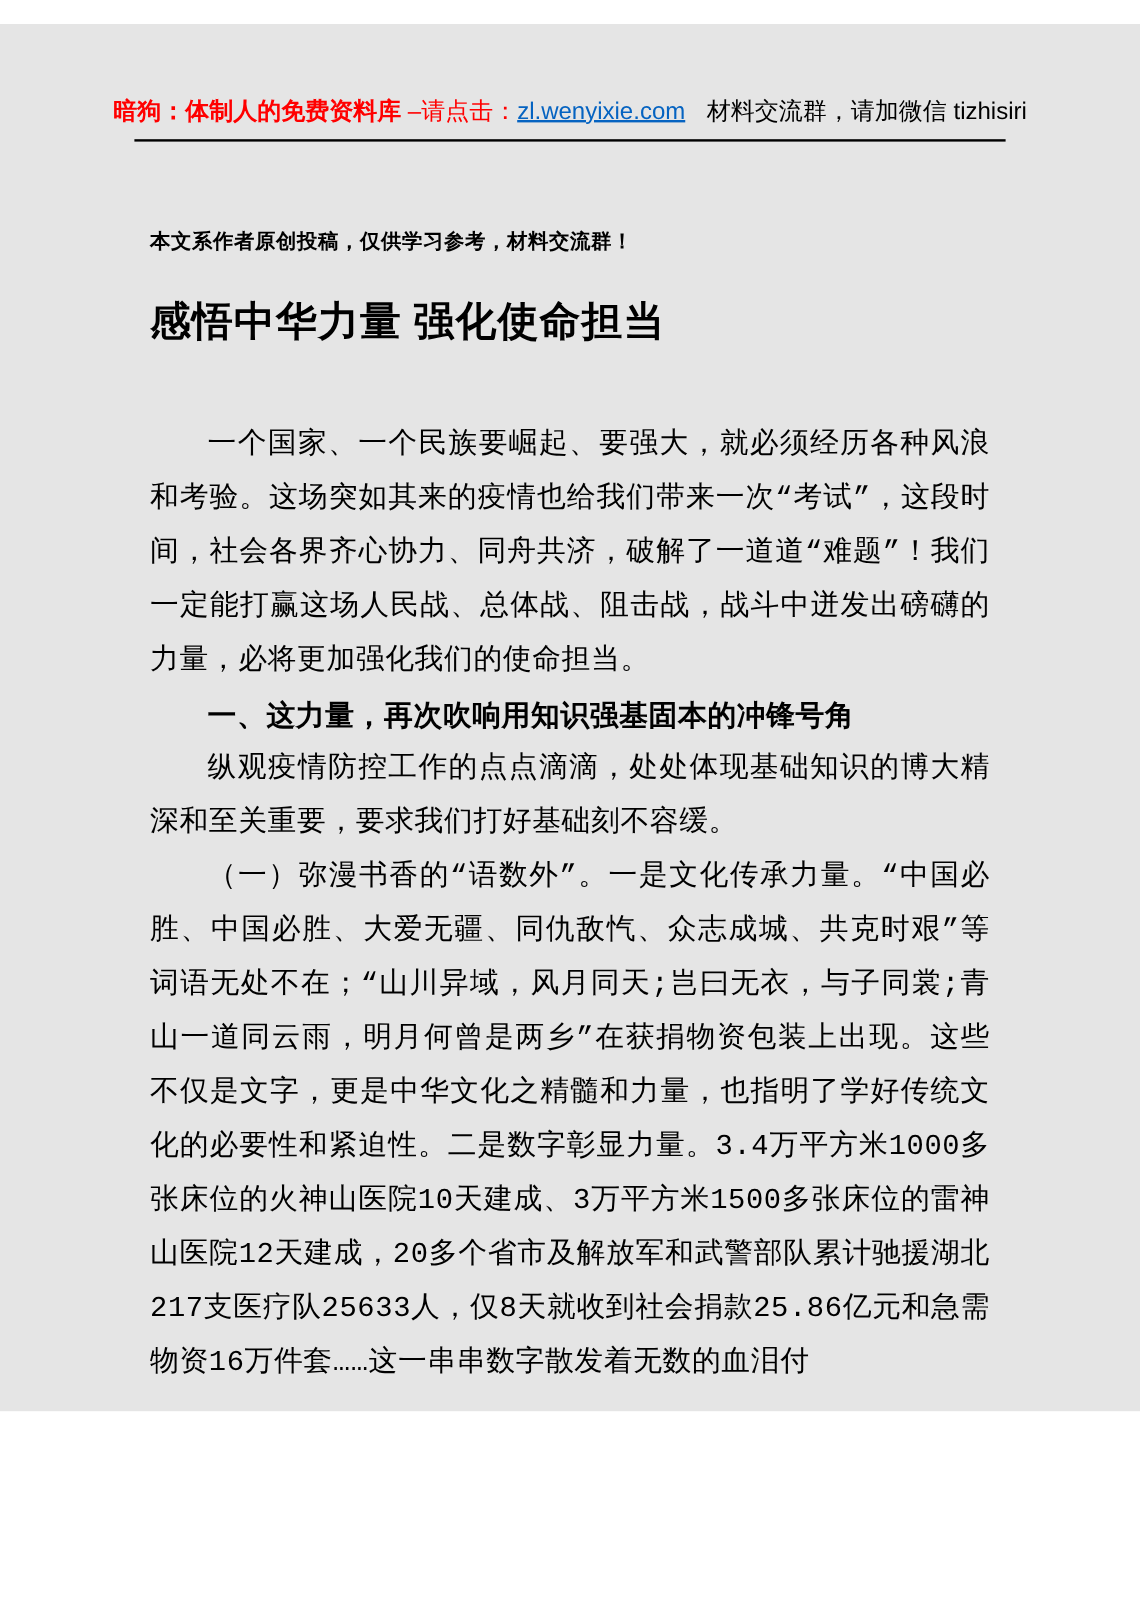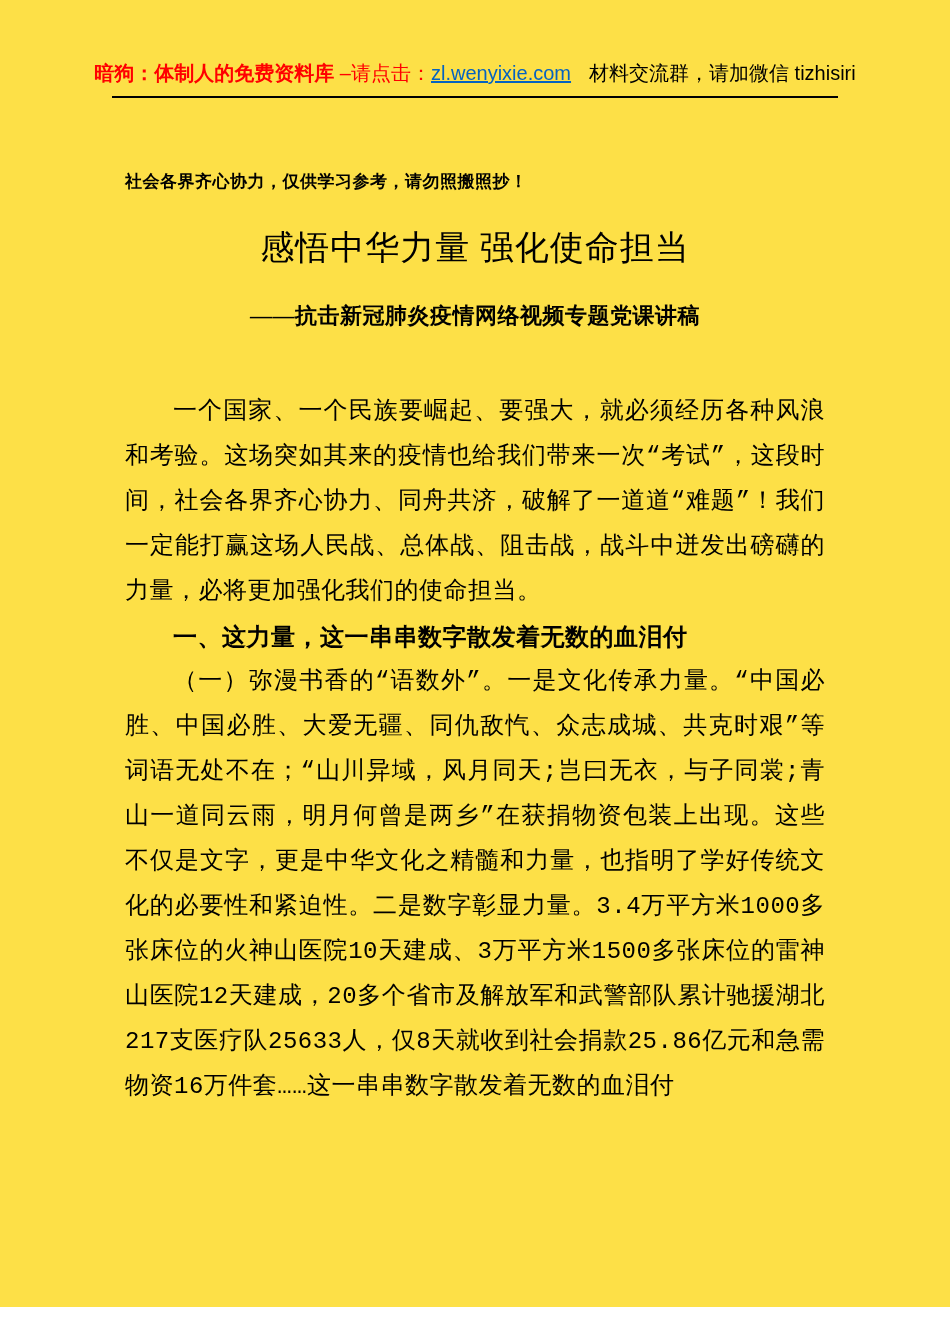--- a/index.html
+++ b/index.html
@@ -11,22 +11,23 @@
   body {
     width: 950px;
     height: 1344px;
     overflow: hidden;
     font-family: "Liberation Serif", serif;
     color: #000000;
   }
   .page {
     position: relative;
     width: 950px;
-    height: 1307px;
-    background: #fde047;
+    height: 1156px;
+    background: #e5e5e5;
+    margin-top: 20px;
   }
   
   .promo-header {
     padding-top: 60px;
     text-align: center;
     font-family: "Liberation Sans", sans-serif;
     font-size: 20px;
     line-height: 26px;
     white-space: nowrap;
   }
@@ -57,23 +58,23 @@
     margin: 0 125px;
   }
   .notice {
     margin: 72px 0 0 0;
     font-size: 17px;
     font-weight: bold;
     letter-spacing: 0.5px;
   }
   .title {
     margin: 32px 0 0 0;
-    text-align: center;
+    text-align: left;
     font-size: 34px;
-    font-weight: normal;
+    font-weight: bold;
     letter-spacing: 1px;
   }
   .subtitle {
     margin: 30px 0 0 0;
     text-align: center;
     font-size: 22px;
     font-weight: bold;
     letter-spacing: 0.5px;
   }
   .body-para {
@@ -103,27 +104,27 @@
 
 <div class="page">
 
   <div class="promo-header">
     <span class="promo-red">暗狗：体制人的免费资料库</span><span class="promo-hint"> –请点击：</span><a class="promo-link">zl.wenyixie.com</a><span class="promo-black">材料交流群，请加微信 tizhisiri</span>
   </div>
 
   <div class="header-rule"></div>
 
   <div class="content">
-    <p class="notice">社会各界齐心协力，仅供学习参考，请勿照搬照抄！</p>
+    <p class="notice">本文系作者原创投稿，仅供学习参考，材料交流群！</p>
 
     <h1 class="title">感悟中华力量 强化使命担当</h1>
 
-    <h2 class="subtitle">——抗击新冠肺炎疫情网络视频专题党课讲稿</h2>
 
     <p class="body-para first">一个国家、一个民族要崛起、要强大，就必须经历各种风浪和考验。这场突如其来的疫情也给我们带来一次“考试”，这段时间，社会各界齐心协力、同舟共济，破解了一道道“难题”！我们一定能打赢这场人民战、总体战、阻击战，战斗中迸发出磅礴的力量，必将更加强化我们的使命担当。</p>
 
-    <p class="section-heading">一、这力量，这一串串数字散发着无数的血泪付</p>
+    <p class="section-heading">一、这力量，再次吹响用知识强基固本的冲锋号角</p>
 
+    <p class="body-para">纵观疫情防控工作的点点滴滴，处处体现基础知识的博大精深和至关重要，要求我们打好基础刻不容缓。</p>
 
     <p class="body-para">（一）弥漫书香的“语数外”。一是文化传承力量。“中国必胜、中国必胜、大爱无疆、同仇敌忾、众志成城、共克时艰”等词语无处不在；“山川异域，风月同天;岂曰无衣，与子同裳;青山一道同云雨，明月何曾是两乡”在获捐物资包装上出现。这些不仅是文字，更是中华文化之精髓和力量，也指明了学好传统文化的必要性和紧迫性。二是数字彰显力量。3.4万平方米1000多张床位的火神山医院10天建成、3万平方米1500多张床位的雷神山医院12天建成，20多个省市及解放军和武警部队累计驰援湖北217支医疗队25633人，仅8天就收到社会捐款25.86亿元和急需物资16万件套……这一串串数字散发着无数的血泪付</p>
   </div>
 
 </div>
 
 </body></html>

